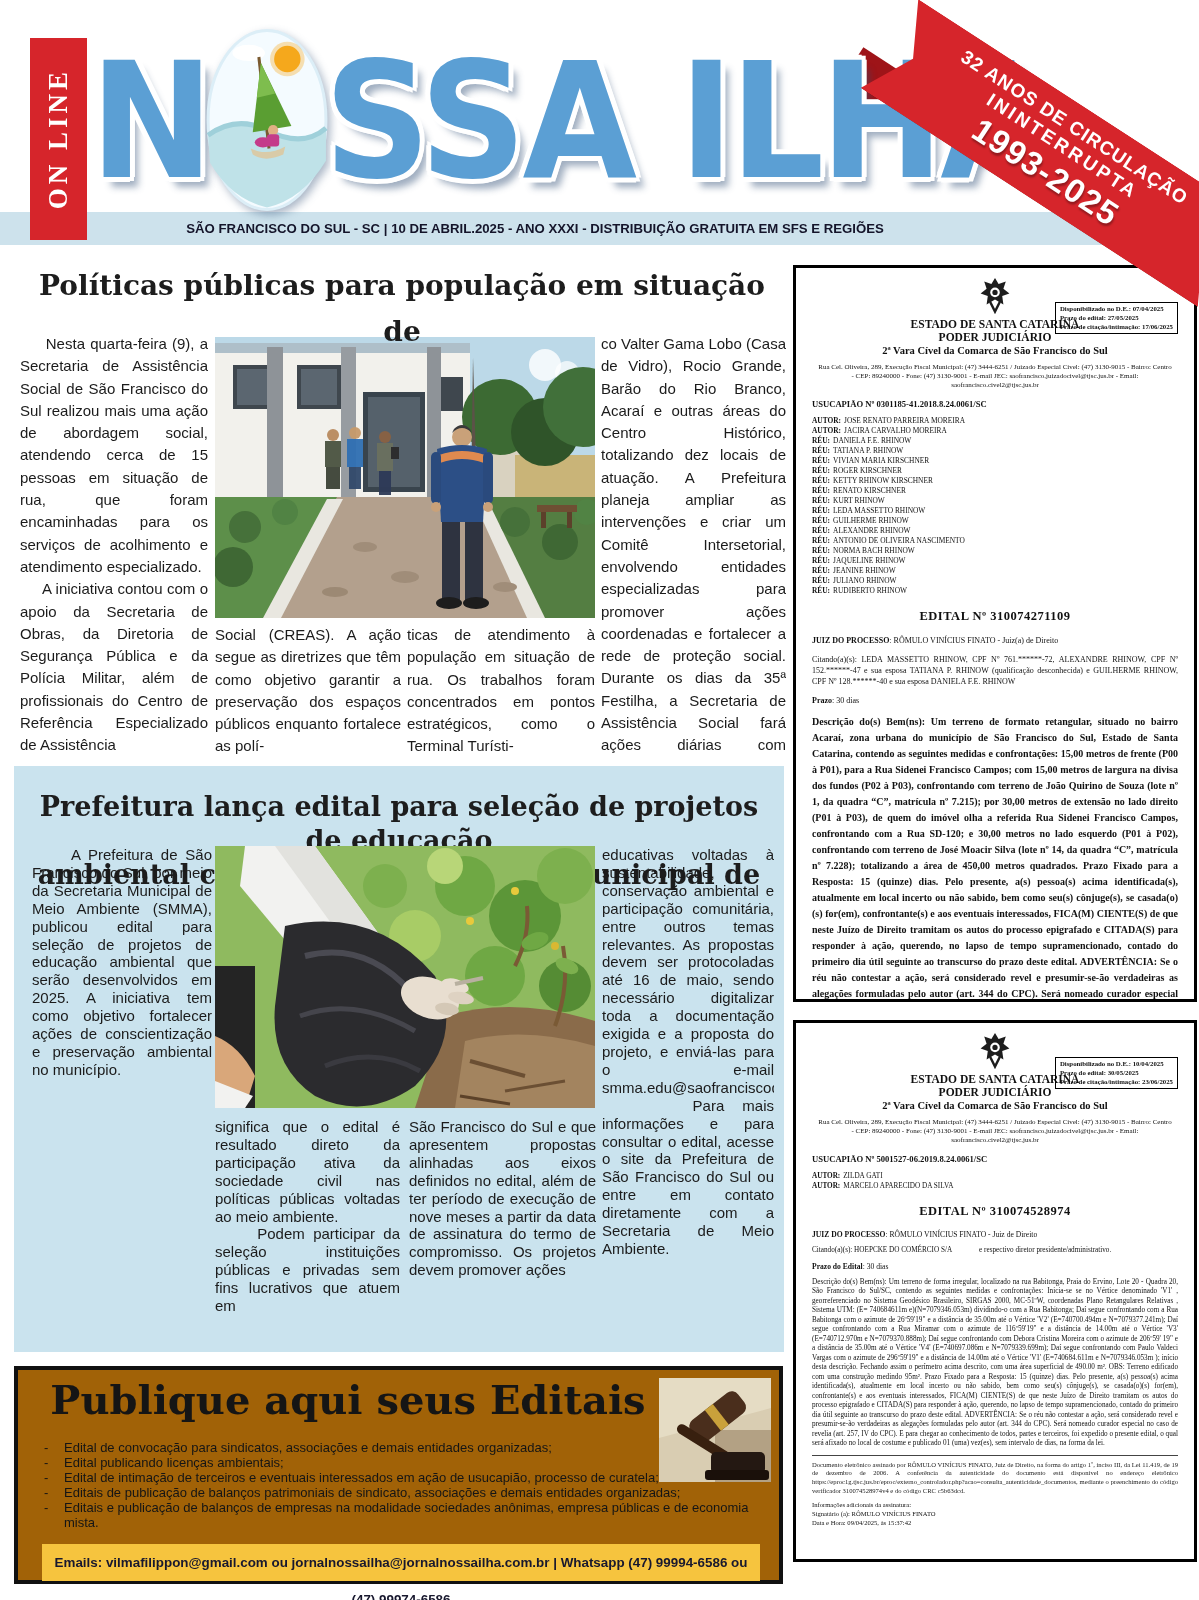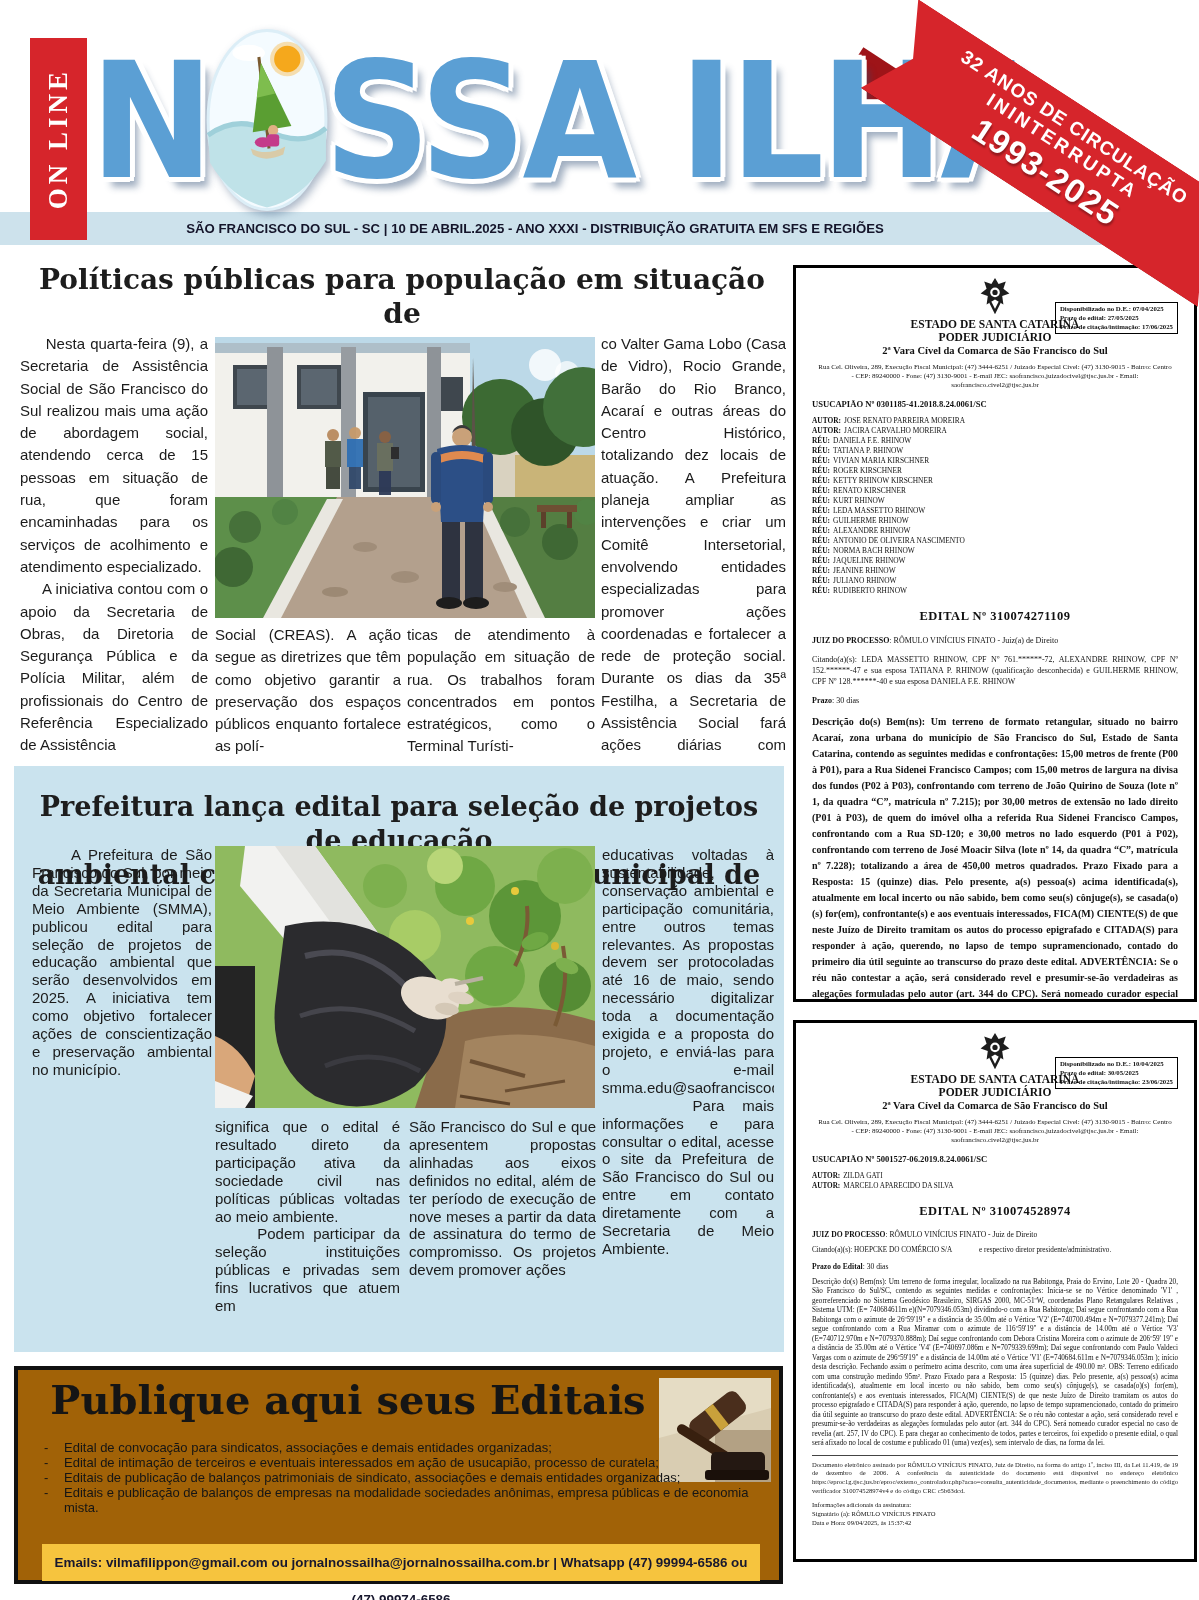--- a/index.html
+++ b/index.html
@@ -17,21 +17,21 @@
   .ribbon { position:absolute; left:857px; top:100px; width:402px; height:106px; background:#d6252b; z-index:5; transform:rotate(33deg); display:flex; flex-direction:column; align-items:center; justify-content:center;
     clip-path:polygon(0 0,100% 0,93% 50%,100% 100%,0 100%,7% 50%); box-shadow:0 3px 6px rgba(0,0,0,.35); }
   .ribbon .r1 { color:#fff; font-weight:bold; font-size:19px; letter-spacing:1px; }
   .ribbon .r2 { color:#fff; font-weight:bold; font-size:19px; letter-spacing:3px; }
   .ribbon .r3 { color:#fff; font-weight:bold; font-size:33px; letter-spacing:1px; margin-top:1px; text-shadow:2px 2px 2px rgba(0,0,0,.3); }
   .ribbon-fold { position:absolute; left:846px; top:60px; width:60px; height:46px; background:#9e1418; transform:rotate(33deg); z-index:1; }
   .date-bar { position:absolute; left:0; top:212px; width:1199px; height:33px; background:#cde2ec; z-index:1; }
   .date-bar div { width:830px; margin-left:120px; text-align:center; line-height:33px; font-size:13.2px; font-weight:bold; color:#14142a; }
 
   
-  .a1-headline { position:absolute; left:18px; top:263px; width:768px; text-align:center; font-family:"DejaVu Serif", serif; font-weight:bold; font-size:28px; line-height:34px; color:#1d1d1d; z-index:2; }
+  .a1-headline { position:absolute; left:18px; top:263px; width:768px; text-align:center; font-family:"DejaVu Serif", serif; font-weight:bold; font-size:28px; line-height:46px; color:#1d1d1d; z-index:2; }
   .newscol { position:absolute; text-align:justify; color:#1b1b1b; overflow:hidden; }
   .newscol p { margin:0; }
   .a1 .newscol { font-size:15px; line-height:22.3px; }
   .c-a1-1 { left:20px; top:333px; width:188px; height:424px; }
   .c-a1-2 { left:215px; top:624px; width:186px; height:132px; }
   .c-a1-3 { left:407px; top:624px; width:188px; height:132px; }
   .c-a1-4 { left:601px; top:333px; width:185px; height:424px; }
   .photo1 { position:absolute; left:215px; top:337px; width:380px; height:281px; overflow:hidden; }
 
   
@@ -282,20 +282,21 @@
       <g transform="rotate(-38 58 38)">
           <rect x="28" y="26" width="60" height="26" rx="8" fill="#4a2e1c"></rect>
           <rect x="52" y="26" width="10" height="26" fill="#c9a13b"></rect>
         </g>
       <rect x="14" y="60" width="62" height="10" rx="5" transform="rotate(32 45 65)" fill="#38200f"></rect>
       <rect x="52" y="74" width="54" height="22" rx="5" fill="#241812"></rect>
       <rect x="46" y="92" width="64" height="10" rx="3" fill="#1a100a"></rect>
     </svg>
     <div class="ad-list">
         <div class="ad-item">Edital de convocação para sindicatos, associações e demais entidades organizadas;</div>
+        <div class="ad-item">Edital publicando licenças ambientais;</div>
         <div class="ad-item">Edital de intimação de terceiros e eventuais interessados em ação de usucapião, processo de curatela;</div>
         <div class="ad-item">Editais de publicação de balanços patrimoniais de sindicato, associações e demais entidades organizadas;</div>
         <div class="ad-item">Editais e publicação de balanços de empresas na modalidade sociedades anônimas, empresa públicas e de economia mista.</div>
       </div>
     <div class="ad-contact">Emails: vilmafilippon@gmail.com ou jornalnossailha@jornalnossailha.com.br | Whatsapp (47) 99994-6586 ou (47) 99974-6586</div>
   </div>
 
   <div class="doc doc1">
     <div class="doc-head">
       <svg class="crest" viewBox="0 0 24 30">

